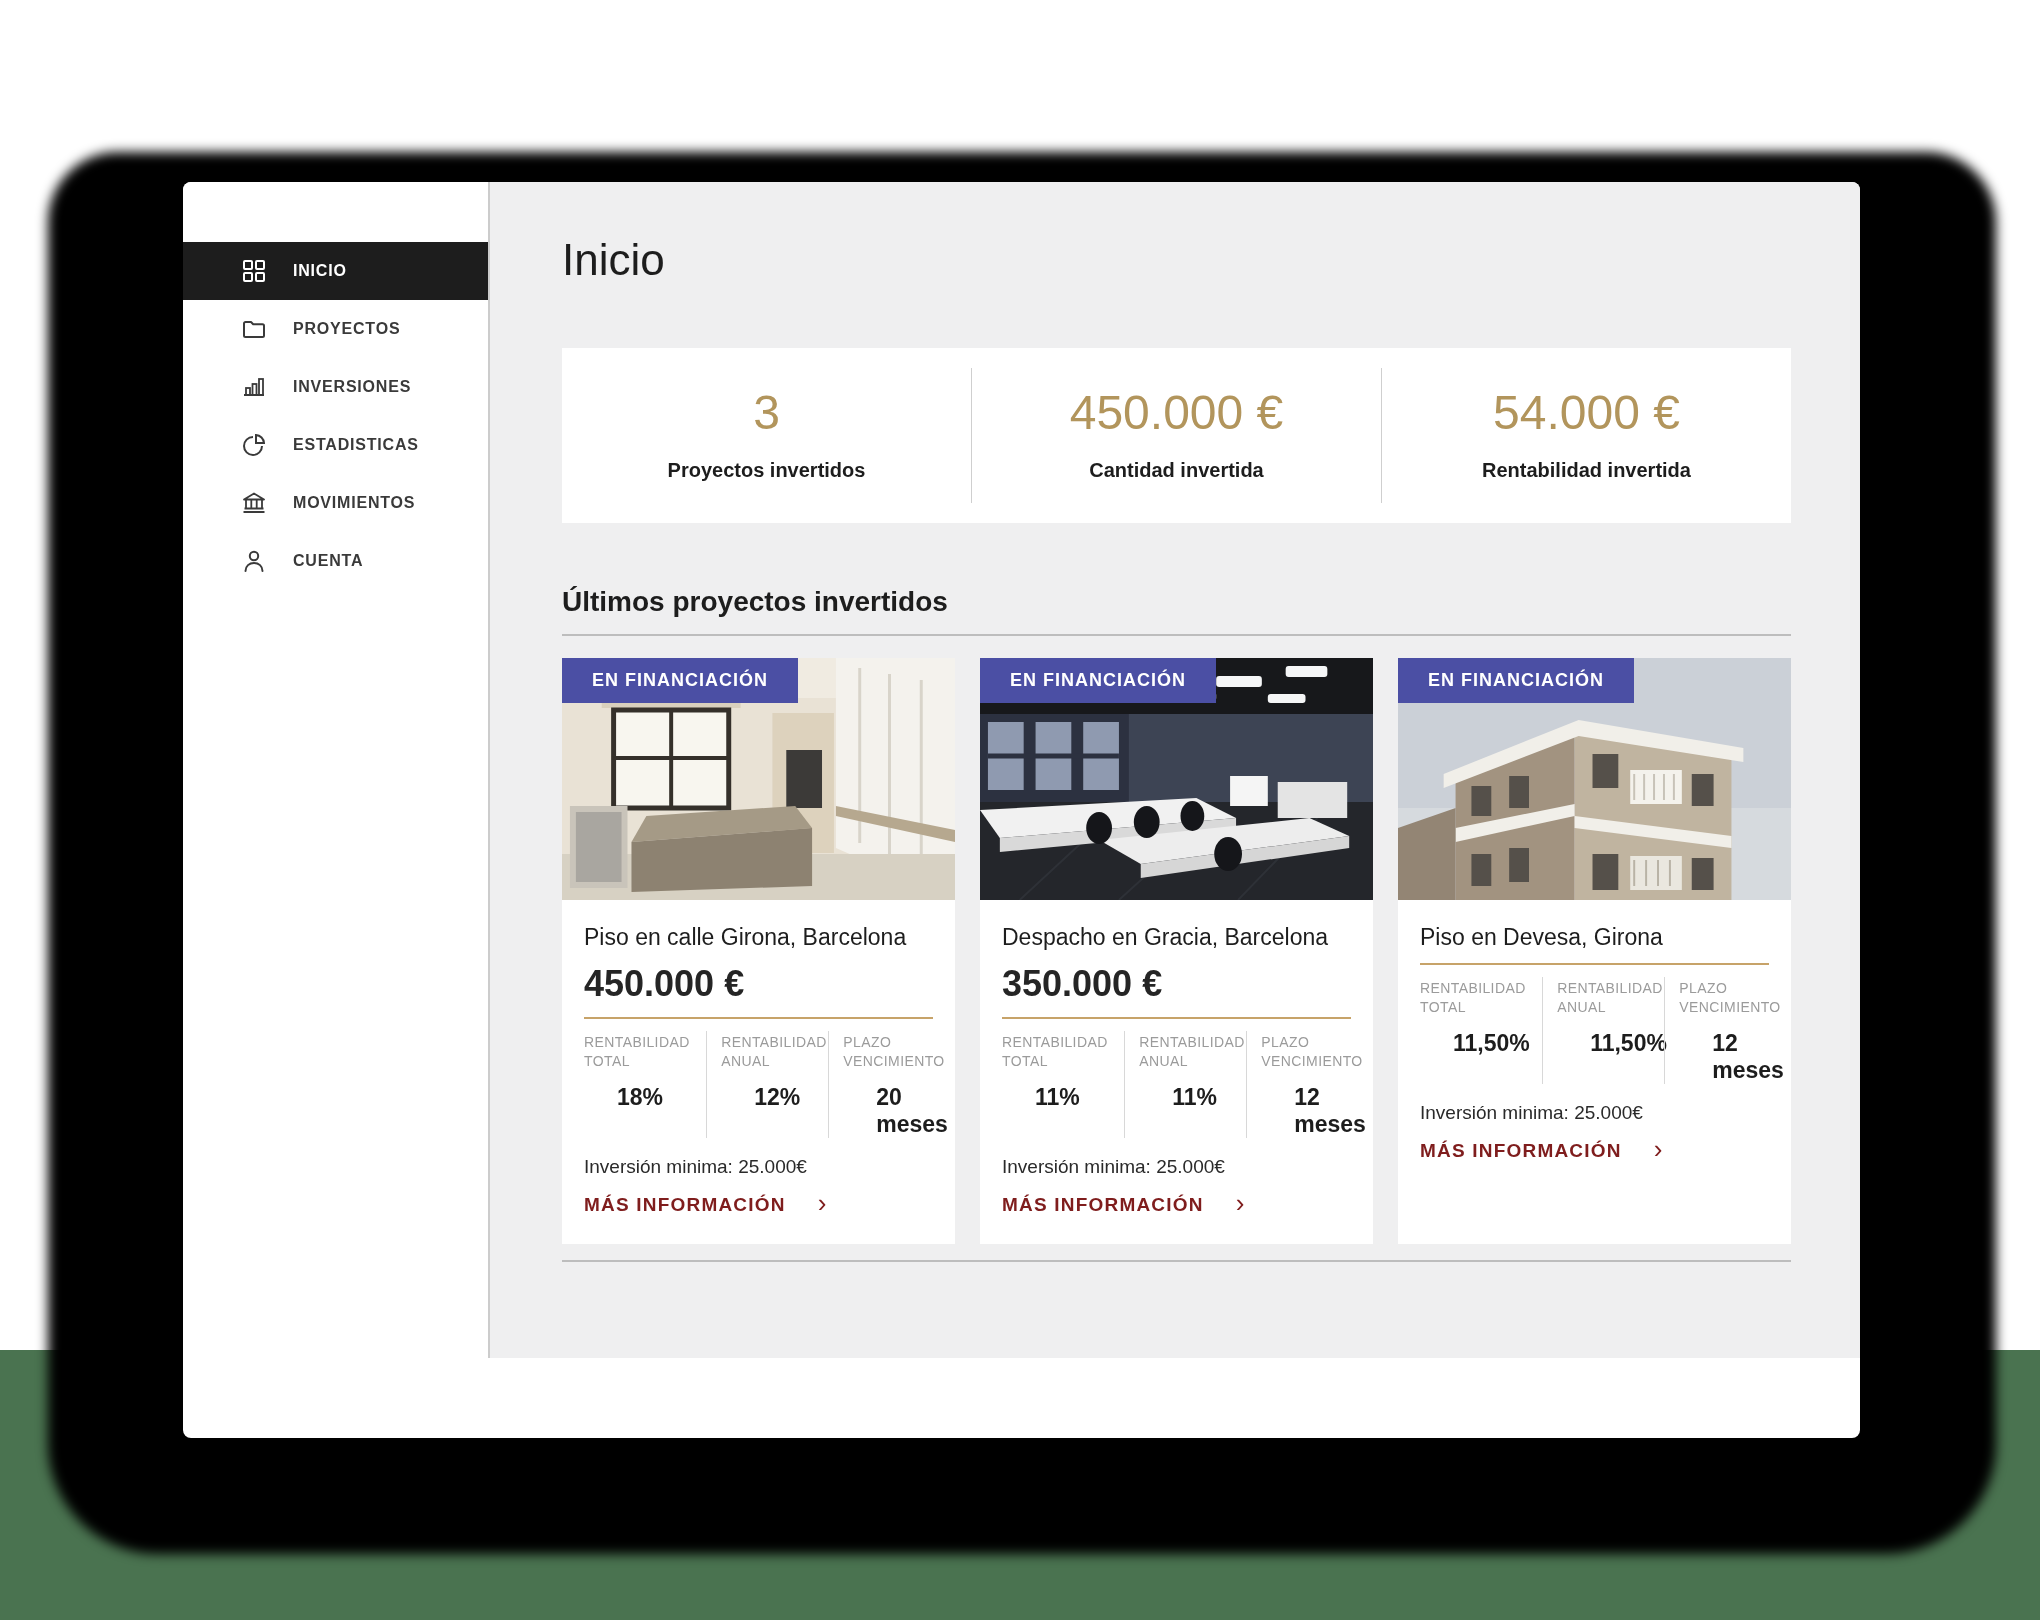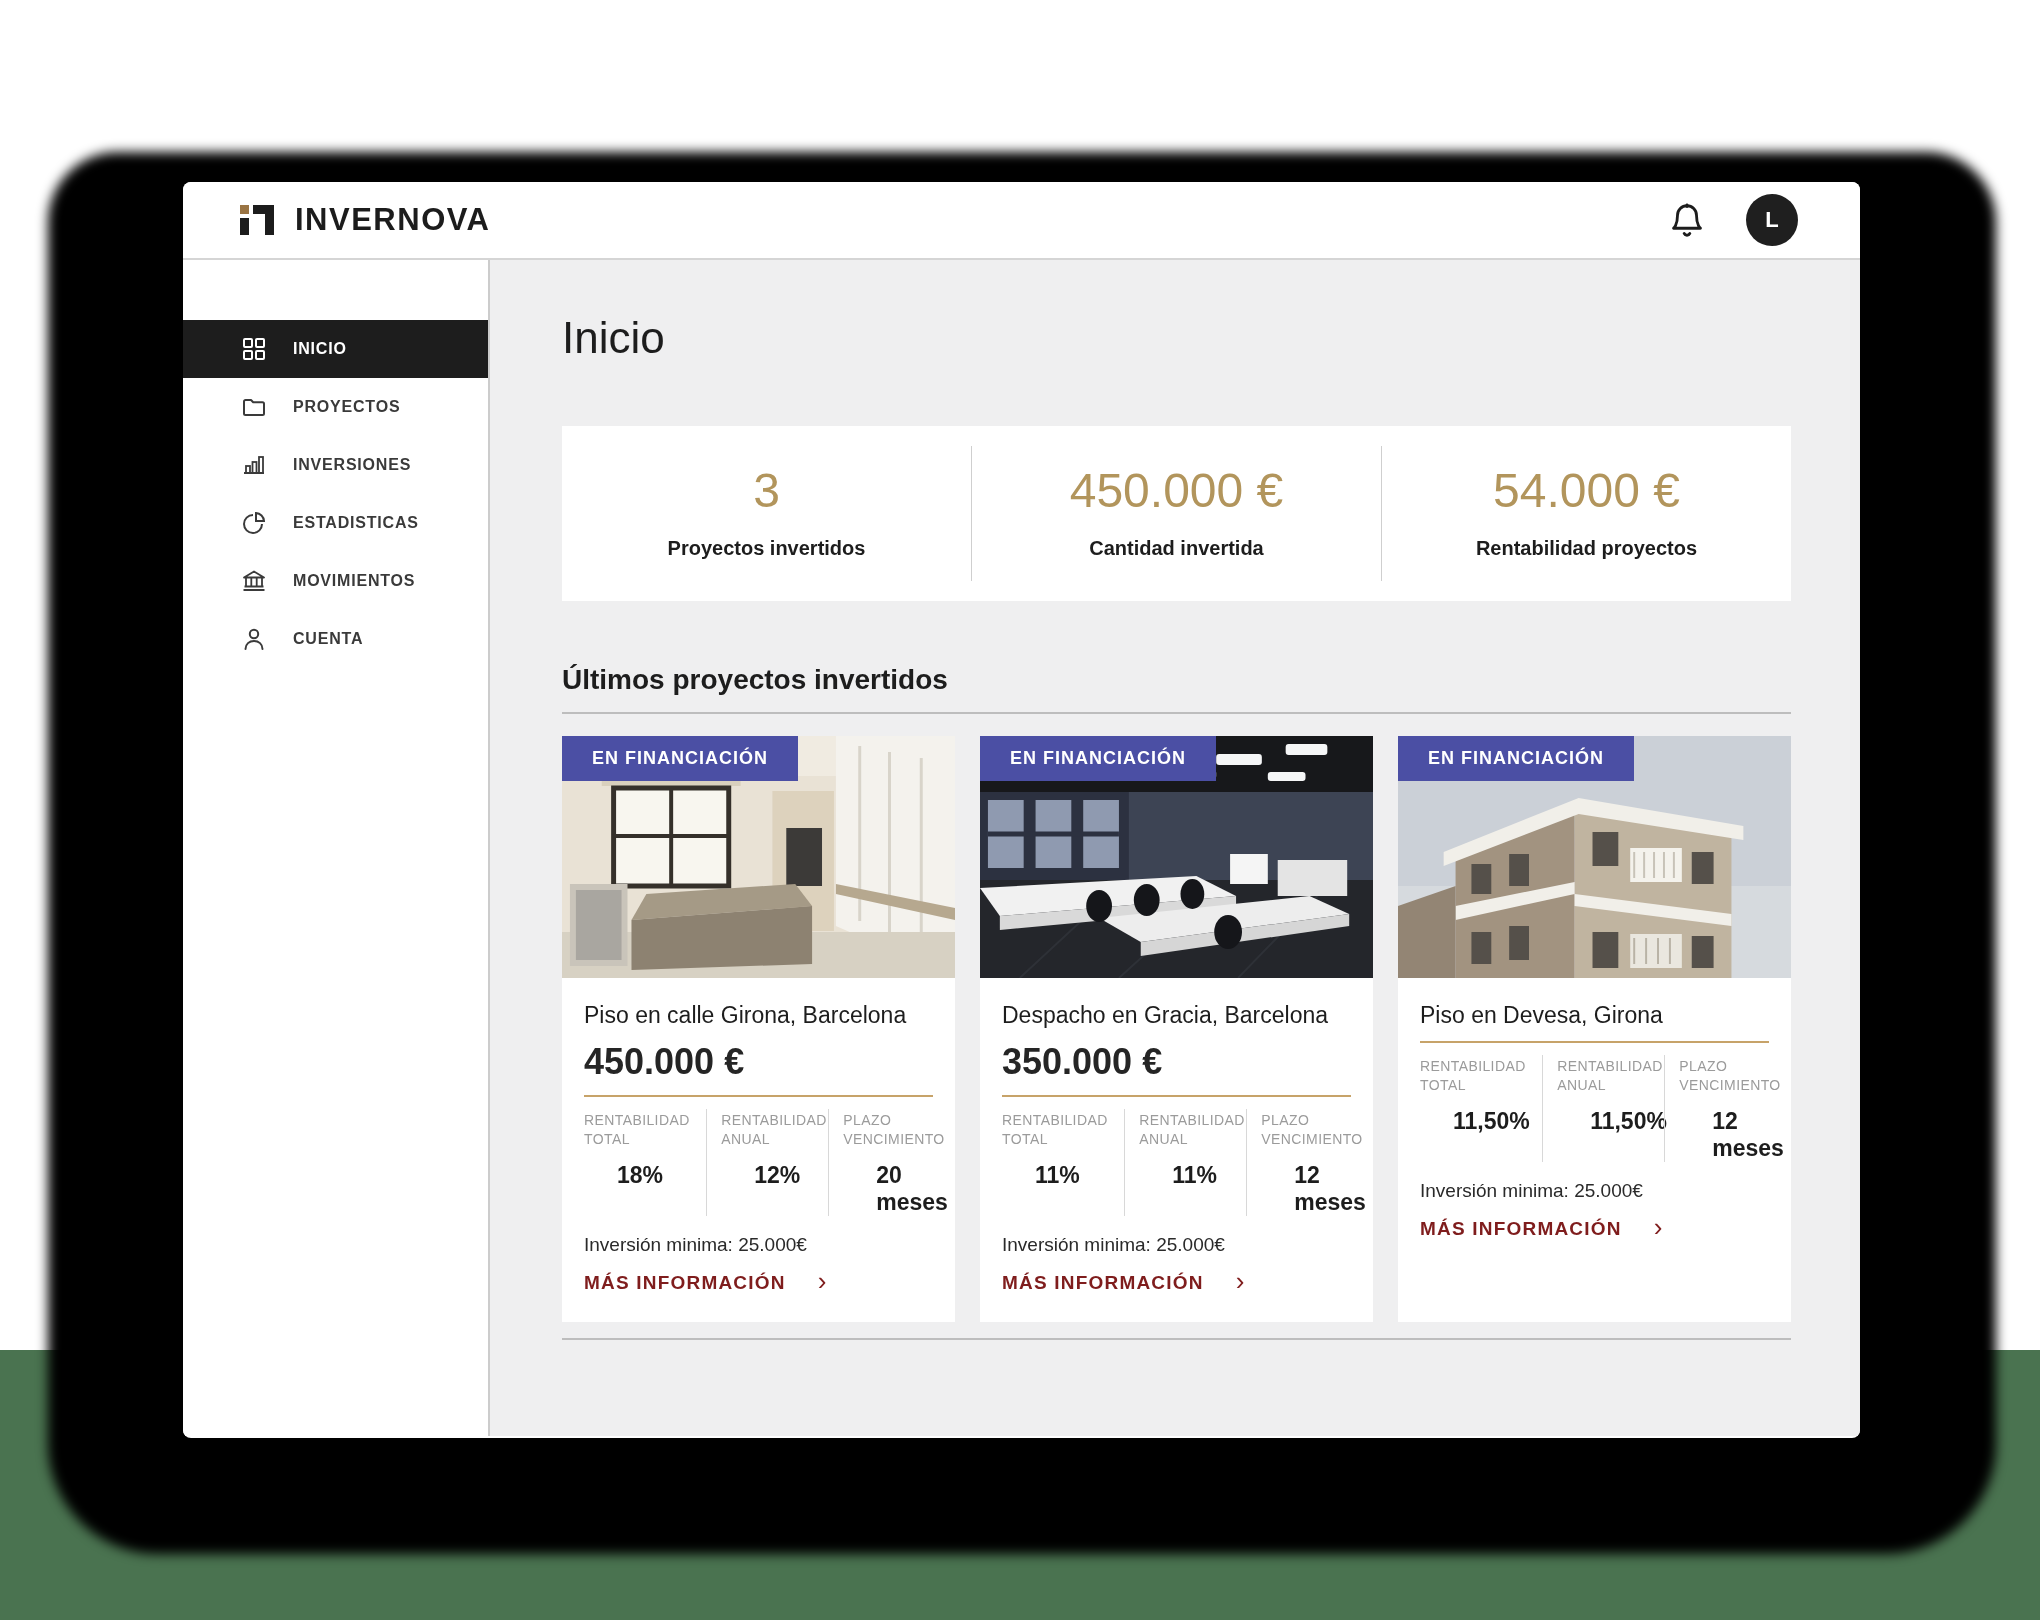--- a/index.html
+++ b/index.html
@@ -79,41 +79,20 @@
 </style>
 </head>
 <body>
 
 <div class="page">
   <div class="bg-green"></div>
   <div class="window-shadow"></div>
 
   <div class="window">
 
-    <div class="header">
-      <div class="logo">
-        <div class="logo-mark">
-          <span class="dot"></span>
-          <span class="stem"></span>
-          <span class="seven-top"></span>
-          <span class="seven-stem"></span>
-        </div>
-        <span class="logo-text">INVERNOVA</span>
-      </div>
-      <div class="header-right">
-        <svg class="bell" viewBox="0 0 24 24" fill="none" stroke="#1c1c1c" stroke-width="1.8" stroke-linecap="round" stroke-linejoin="round">
-          <path d="M18 9a6 6 0 0 0-12 0c0 6.5-2.5 8.2-2.5 8.2h17S18 15.5 18 9z"></path>
-          <path d="M10.2 20.5a2 2 0 0 0 3.6 0"></path>
-          <path d="M12 2.5v1"></path>
-        </svg>
-        <div class="avatar">
-          <span>L</span>
-        </div>
-      </div>
-    </div>
 
     <div class="win-body">
 
       <div class="sidebar">
         <div class="nav">
 
           <div class="nav-item active">
             <svg class="icon" viewBox="0 0 26 26" fill="none" stroke="currentColor" stroke-width="2">
               <rect x="3" y="3" width="8" height="8" rx="1"></rect>
                 <rect x="15" y="3" width="8" height="8" rx="1"></rect>
@@ -176,21 +155,21 @@
           <div class="stat">
             <div class="stat-value">3</div>
             <div class="stat-label">Proyectos invertidos</div>
           </div>
           <div class="stat">
             <div class="stat-value">450.000 €</div>
             <div class="stat-label">Cantidad invertida</div>
           </div>
           <div class="stat">
             <div class="stat-value">54.000 €</div>
-            <div class="stat-label">Rentabilidad proyectos</div>
+            <div class="stat-label">Rentabilidad invertida</div>
           </div>
         </div>
 
         <div class="section-head">Últimos proyectos invertidos</div>
         <hr class="section-rule">
 
         <div class="cards">
 
           <div class="card">
             <div class="card-image">

